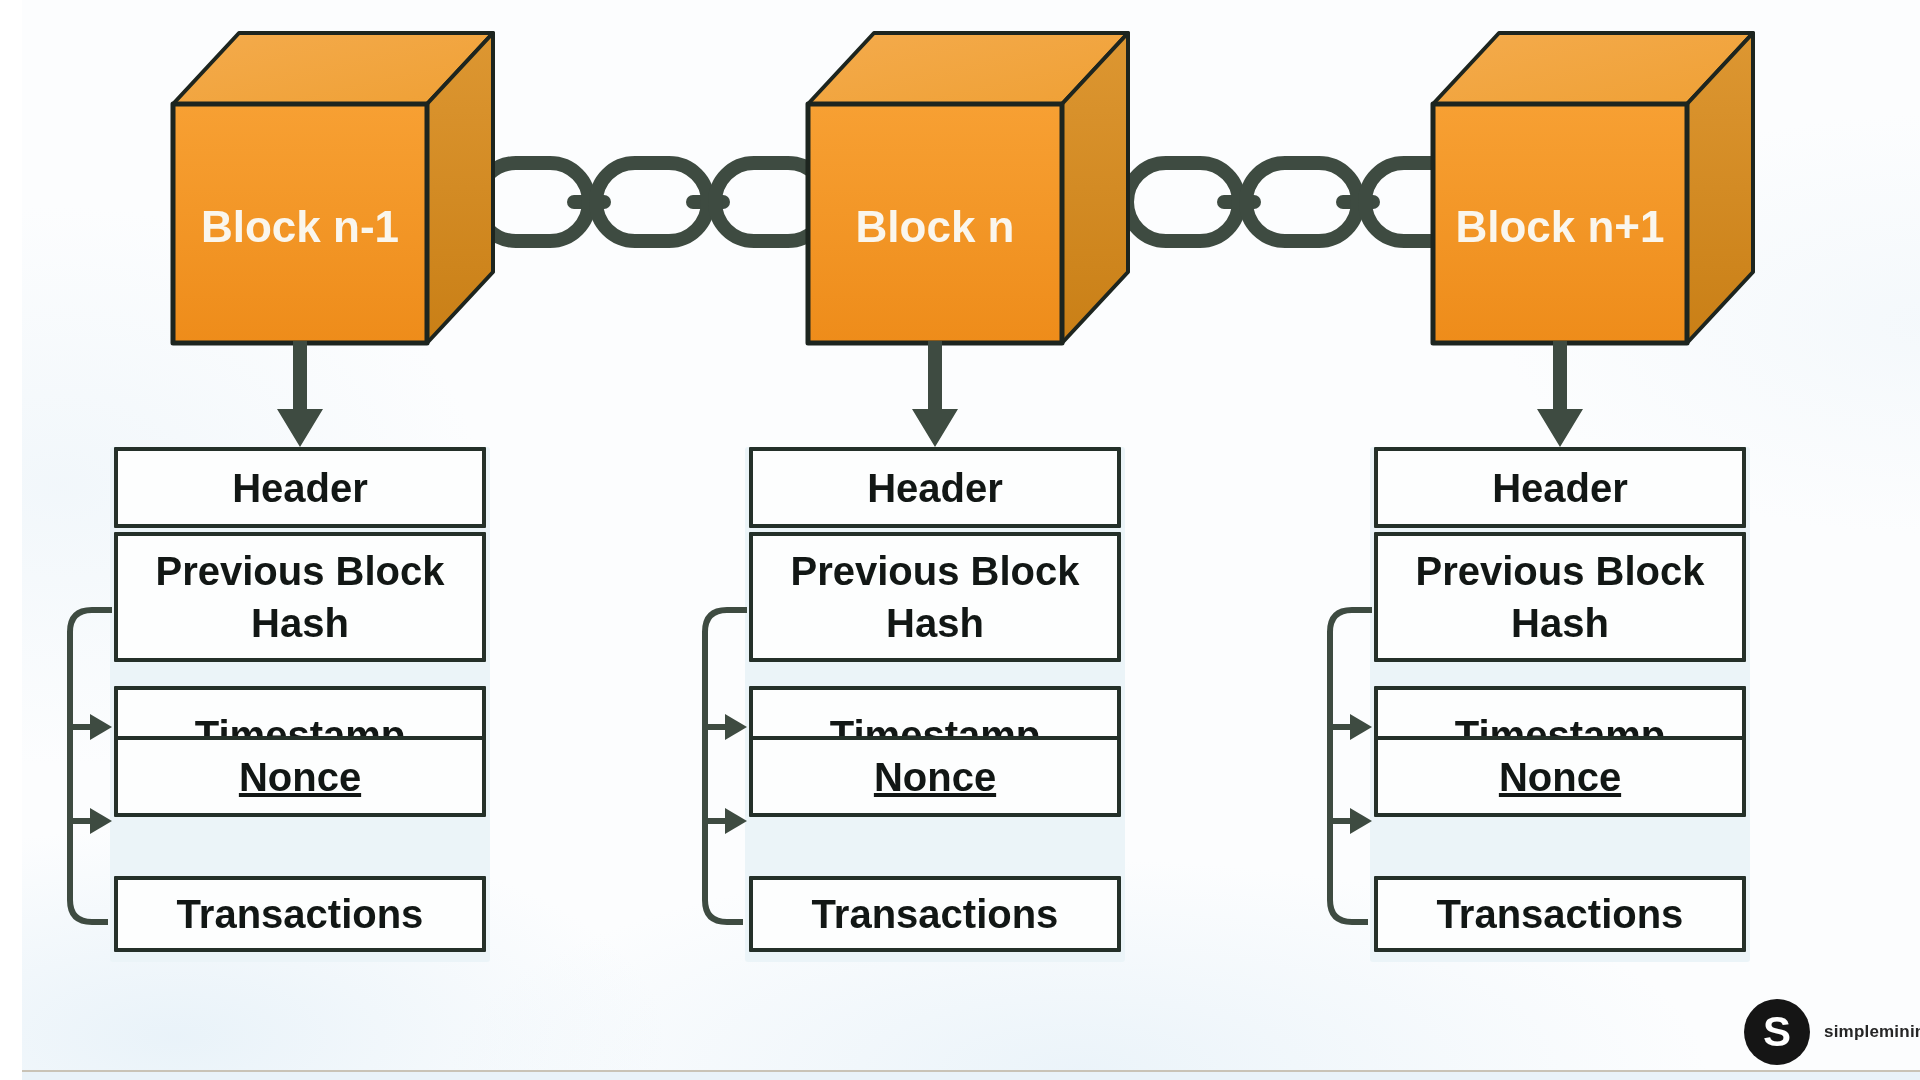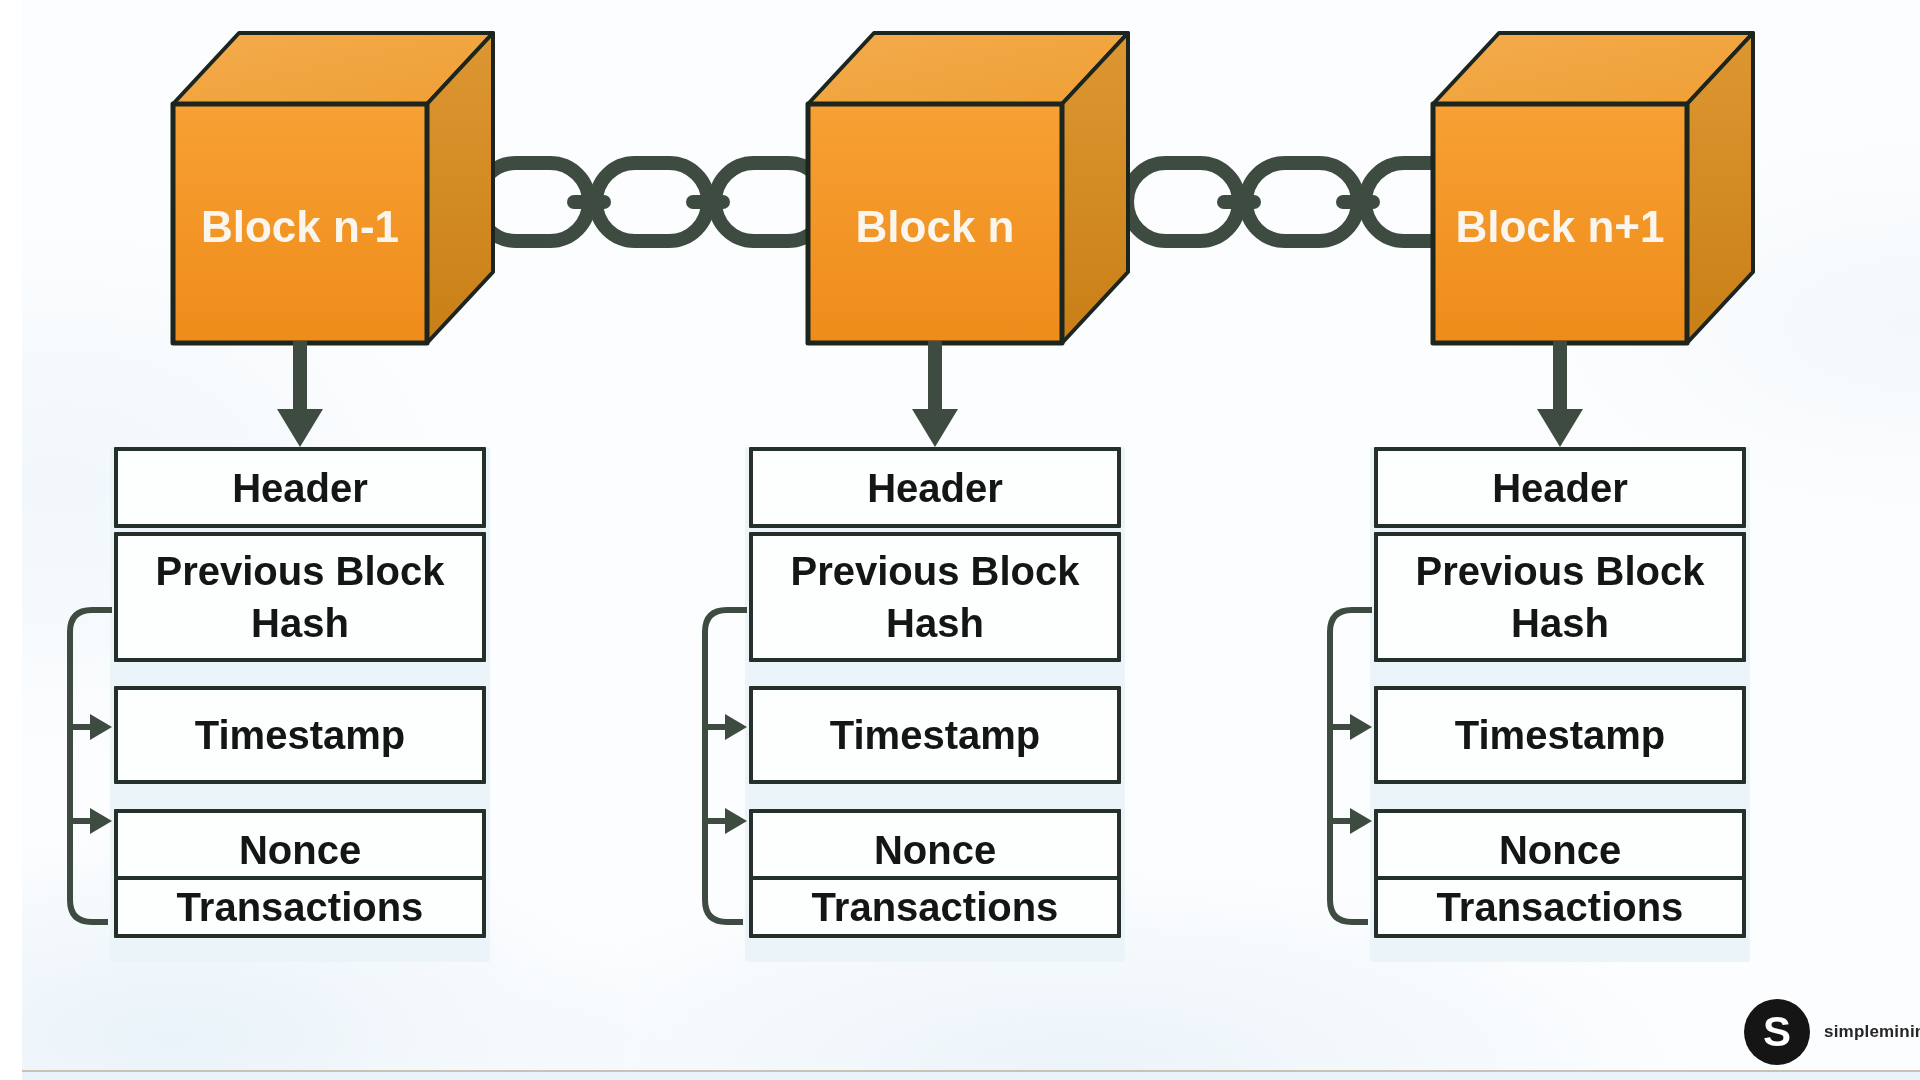--- a/index.html
+++ b/index.html
@@ -47,22 +47,22 @@
   .fbox{
     position:absolute;left:60px;width:372px;box-sizing:border-box;
     background:var(--box-bg);border:4px solid var(--box-border);border-radius:1px;
     display:flex;align-items:center;justify-content:center;text-align:center;
     font-size:40px;font-weight:600;color:var(--box-text);line-height:1.3;
     padding:8px 18px;
   }
   .row-header{top:447px;height:81px;}
   .row-pbh{top:532px;height:130px;}
   .row-ts{top:686px;height:98px;}
-  .row-nonce{top:809px;height:81px;}
-  .row-tx{top:876px;height:62px;}
+  .row-nonce{top:736px;height:81px;text-decoration:underline;}
+  .row-tx{top:876px;height:76px;}
   .connector-svg{position:absolute;left:0;top:595px;width:58px;height:350px;}
   .connector-path{fill:none;stroke:var(--chain);stroke-width:6;}
   .connector-head{fill:var(--chain);}
   .footer-strip{position:absolute;left:0;bottom:0;width:100%;height:8px;
     background:var(--footer-bg);border-top:2px solid var(--footer-line);}
   .logo{position:absolute;left:1722px;top:999px;display:flex;align-items:center;gap:14px;}
   .logo-circle{width:66px;height:66px;border-radius:50%;background:var(--logo-bg);
     display:flex;align-items:center;justify-content:center;
     color:#fff;font-size:42px;font-weight:700;}
   .brand-name{font-size:17px;font-weight:700;color:#262626;letter-spacing:.2px;}

